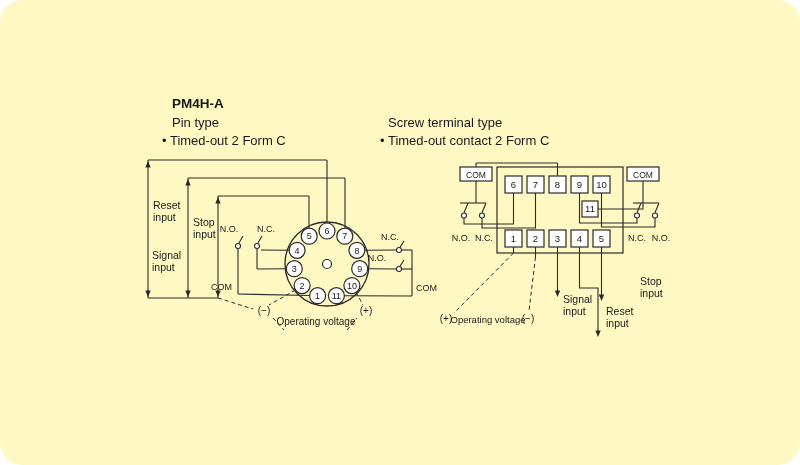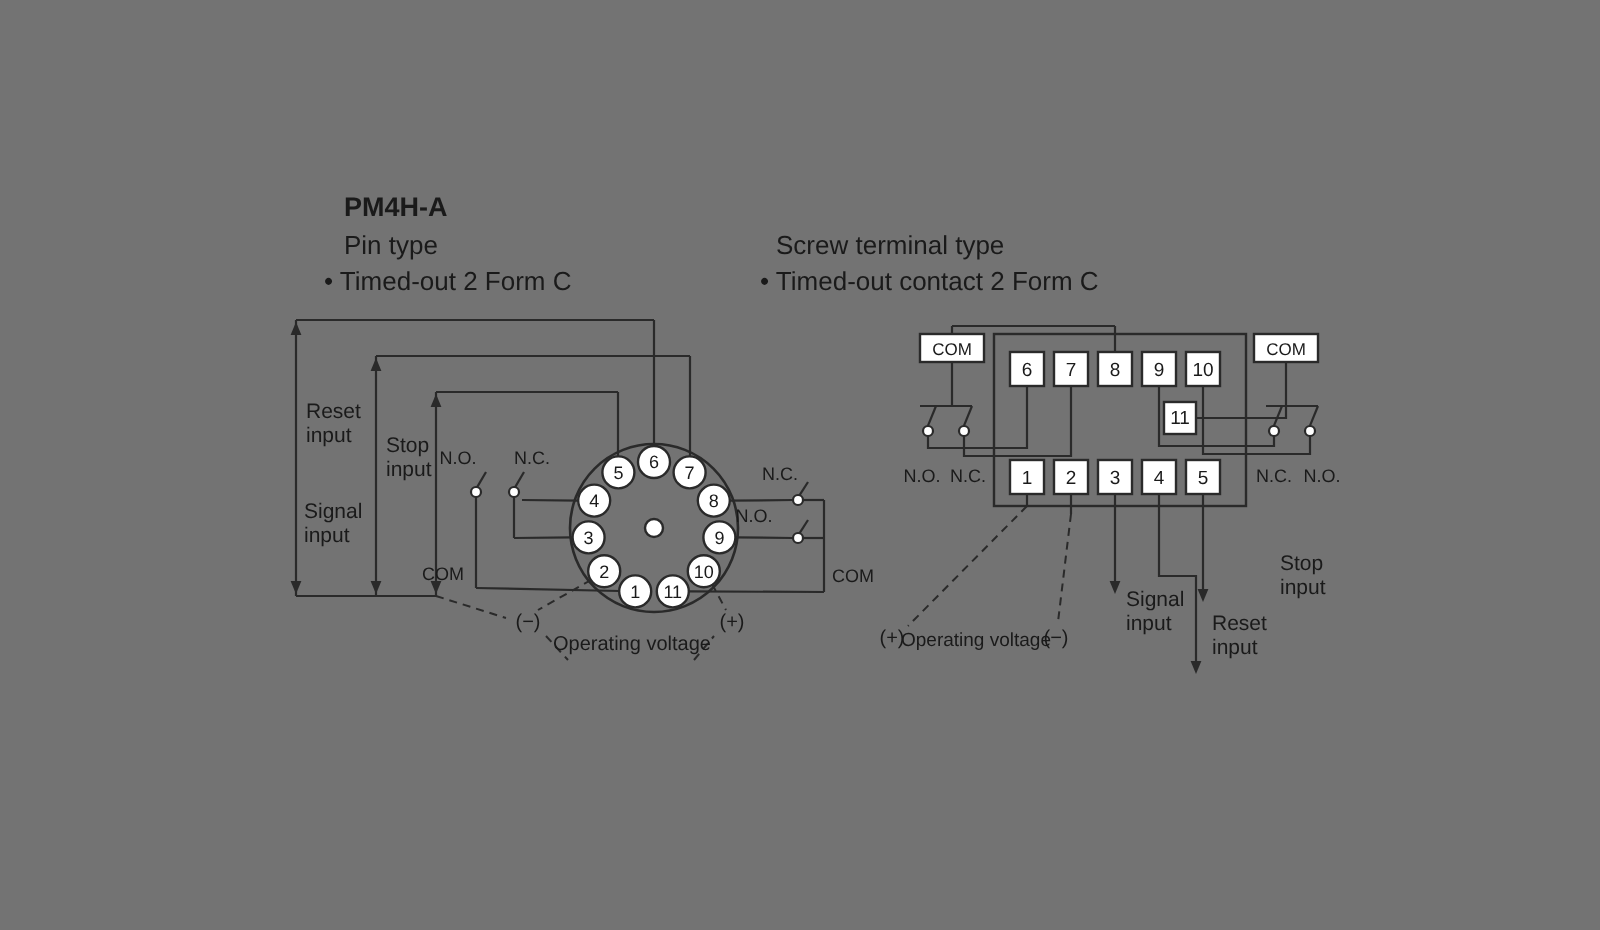--- a/index.html
+++ b/index.html
@@ -1,16 +1,16 @@
 <!DOCTYPE html>
 <html><head>
 <meta charset="utf-8">
 <style>
   html,body{margin:0;padding:0;background:#ffffff;}
-  .stage{position:relative;width:800px;height:465px;background:#737373;overflow:hidden;}
+  .stage{position:relative;width:800px;height:465px;background:#fef9c3;overflow:hidden;border-radius:22px;}
   text{font-family:"Liberation Sans",sans-serif;fill:#1a1a1a;}
   .s13b{font-size:13.5px;font-weight:bold;}
   .s13{font-size:13px;}
   .s10{font-size:10.5px;}
   .s10v{font-size:10px;}
   .s95{font-size:9.5px;}
   .s9{font-size:9px;}
   .s85{font-size:8.5px;}
   .mid{text-anchor:middle;}
   .w{stroke:#2a2a2a;stroke-width:1.1;fill:none;}

